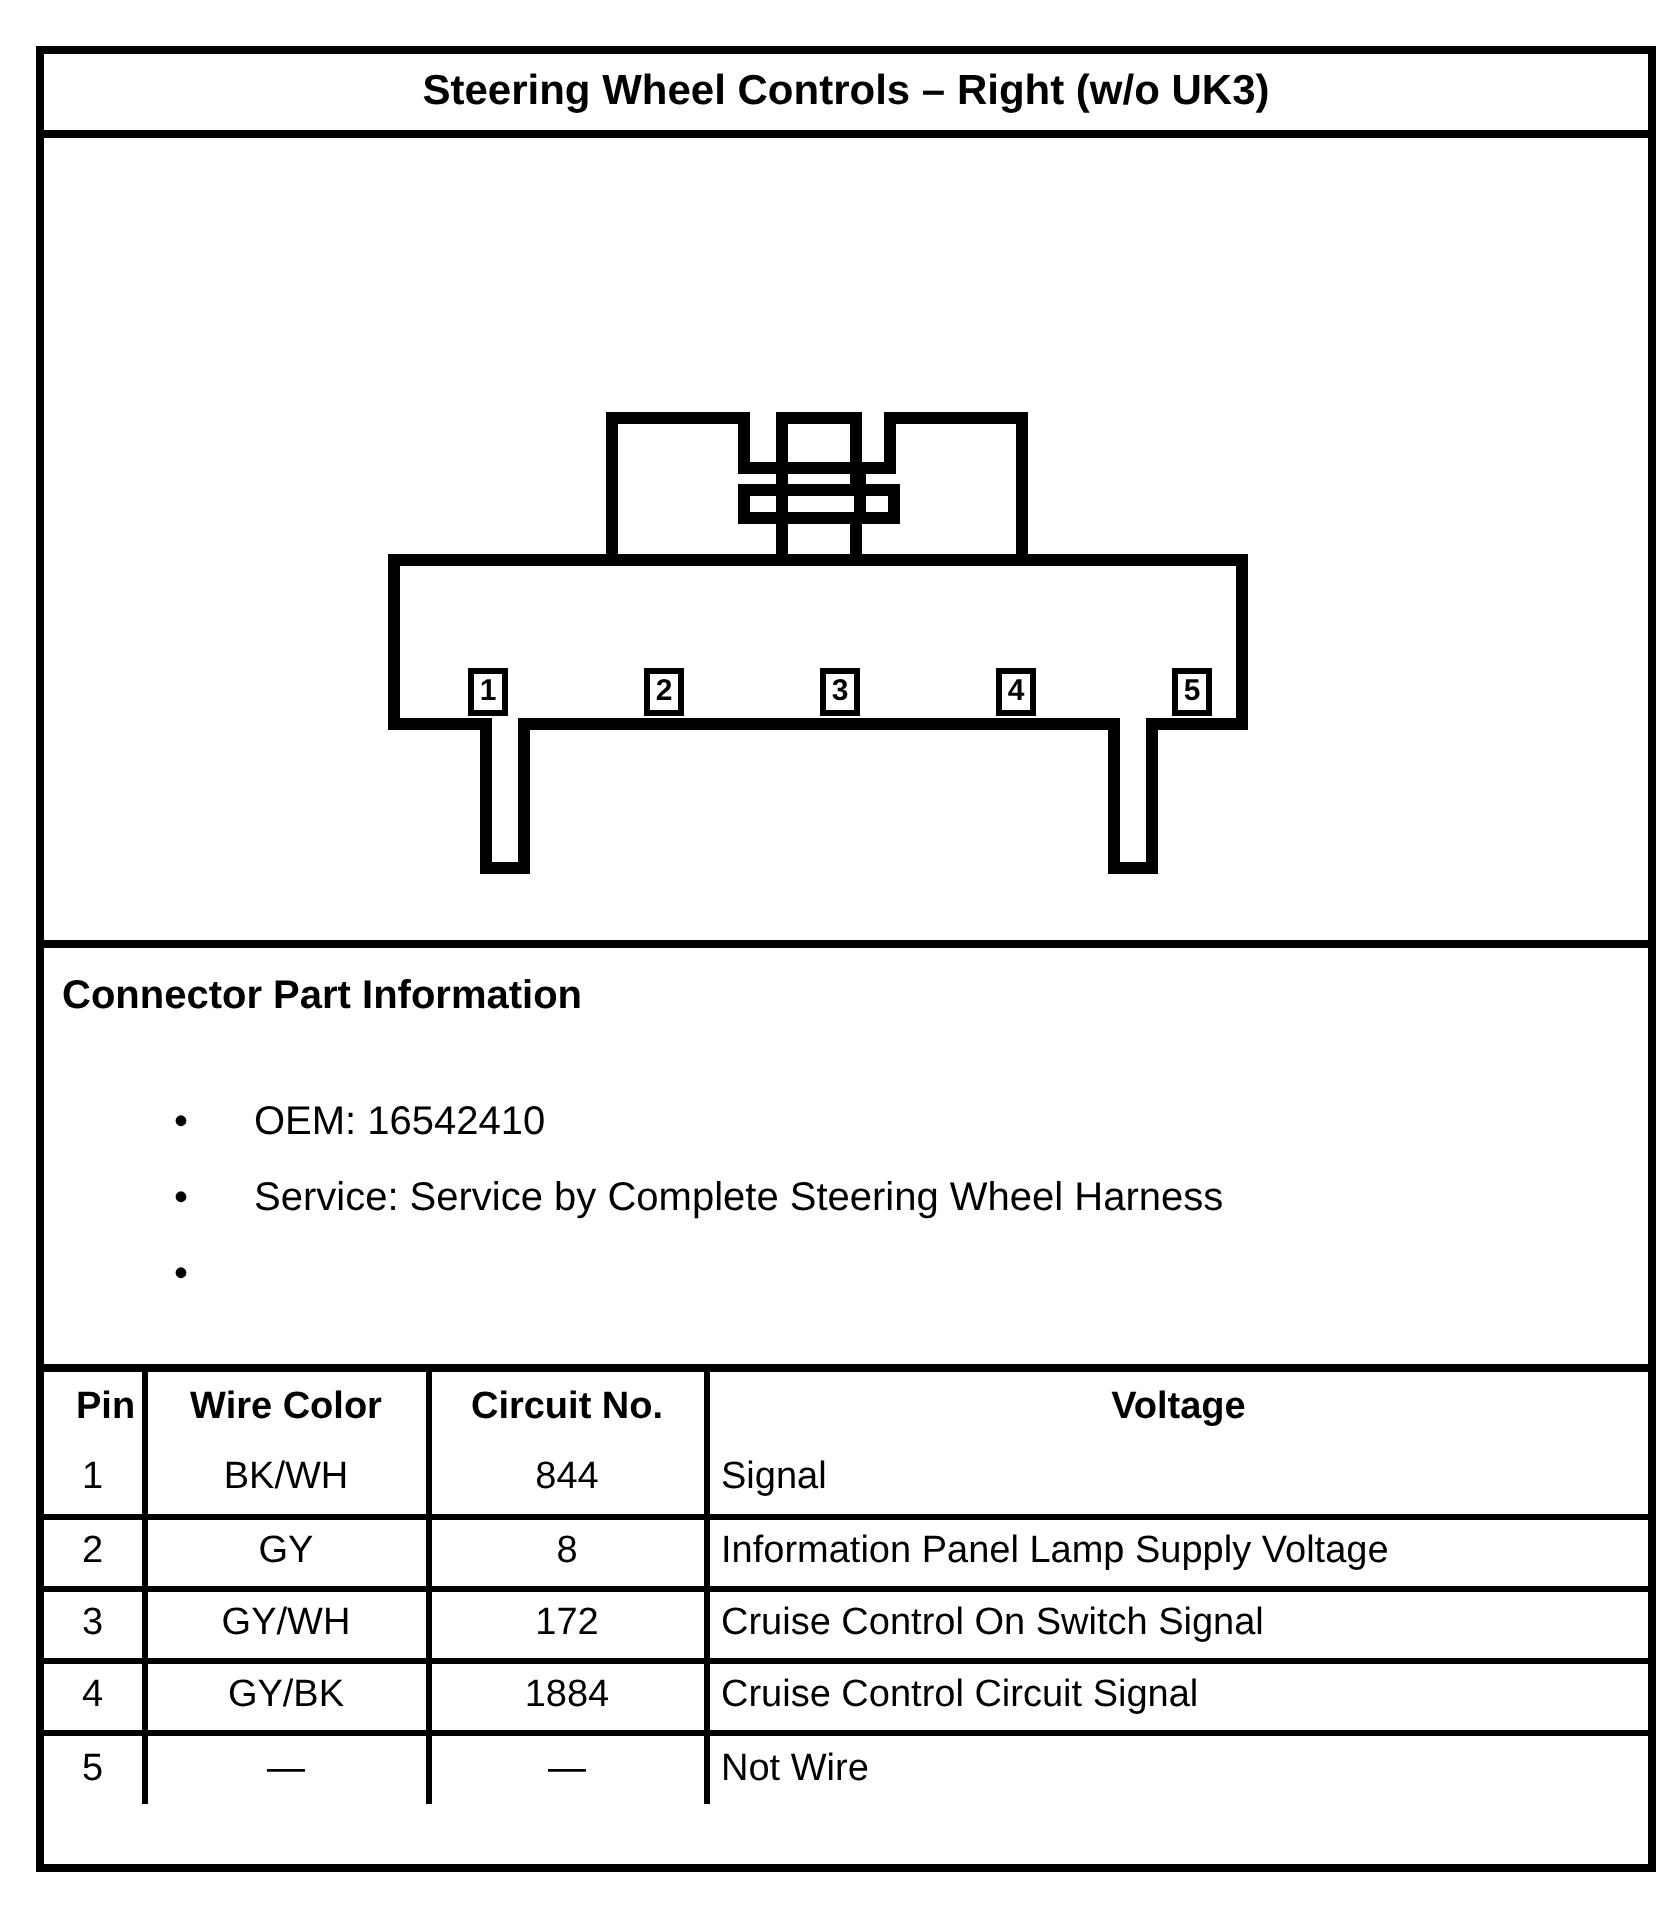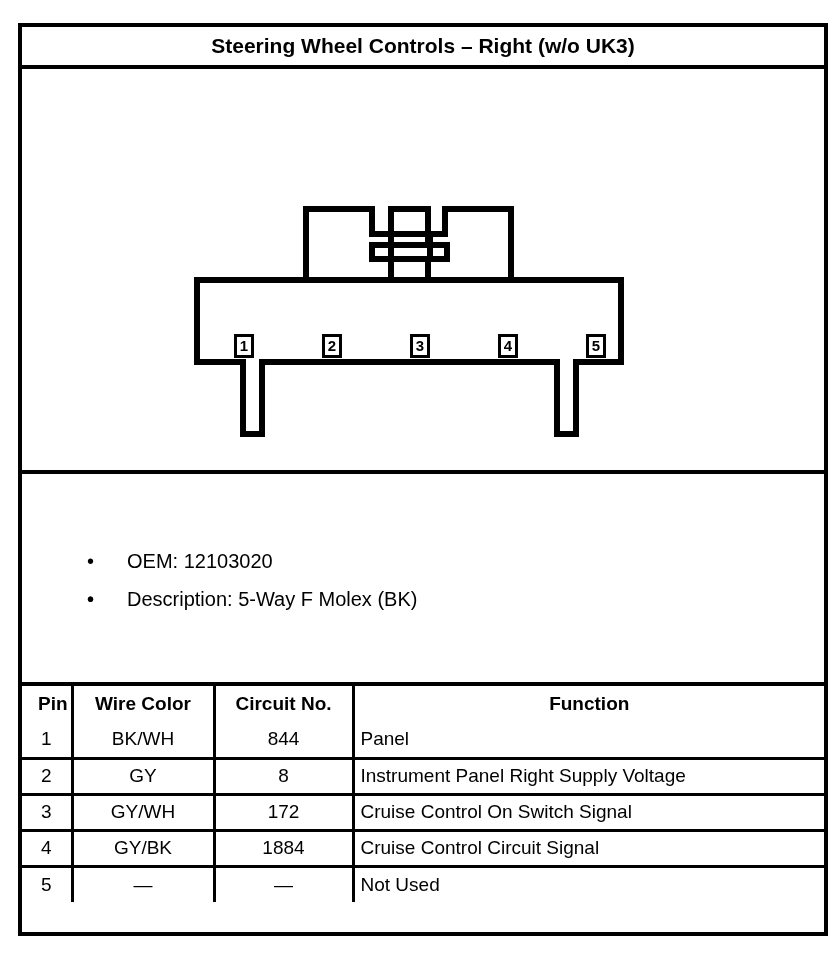--- a/index.html
+++ b/index.html
@@ -176,73 +176,74 @@
     </svg>
 
     <div class="pin-box" style="left:212px; top:265px;">1</div>
     <div class="pin-box" style="left:300px; top:265px;">2</div>
     <div class="pin-box" style="left:388px; top:265px;">3</div>
     <div class="pin-box" style="left:476px; top:265px;">4</div>
     <div class="pin-box" style="left:564px; top:265px;">5</div>
   </div>
 
   <div class="info-band">
+    <div class="info-heading">Connector Part Information</div>
     <ul class="info-list">
       <li>
         <span class="bullet">•</span>
-        <span>OEM: 12103020</span>
+        <span>OEM: 16542410</span>
+      </li>
+      <li>
+        <span class="bullet">•</span>
+        <span>Service: Service by Complete Steering Wheel Harness</span>
       </li>
       <li>
         <span class="bullet">•</span>
       </li>
-      <li>
-        <span class="bullet">•</span>
-        <span>Description: 5-Way F Molex (BK)</span>
-      </li>
     </ul>
   </div>
 
   <div class="pin-table-wrap">
     <table class="pinout">
       <thead>
         <tr>
           <th>Pin</th>
           <th>Wire Color</th>
           <th>Circuit No.</th>
-          <th>Function</th>
+          <th>Voltage</th>
         </tr>
       </thead>
       <tbody>
         <tr>
           <td>1</td>
           <td>BK/WH</td>
           <td>844</td>
-          <td>Panel</td>
+          <td>Signal</td>
         </tr>
         <tr>
           <td>2</td>
           <td>GY</td>
           <td>8</td>
-          <td>Instrument Panel Right Supply Voltage</td>
+          <td>Information Panel Lamp Supply Voltage</td>
         </tr>
         <tr>
           <td>3</td>
           <td>GY/WH</td>
           <td>172</td>
           <td>Cruise Control On Switch Signal</td>
         </tr>
         <tr>
           <td>4</td>
           <td>GY/BK</td>
           <td>1884</td>
           <td>Cruise Control Circuit Signal</td>
         </tr>
         <tr>
           <td>5</td>
           <td>—</td>
           <td>—</td>
-          <td>Not Used</td>
+          <td>Not Wire</td>
         </tr>
       </tbody>
     </table>
   </div>
 
 </div>
 
 </body></html>

